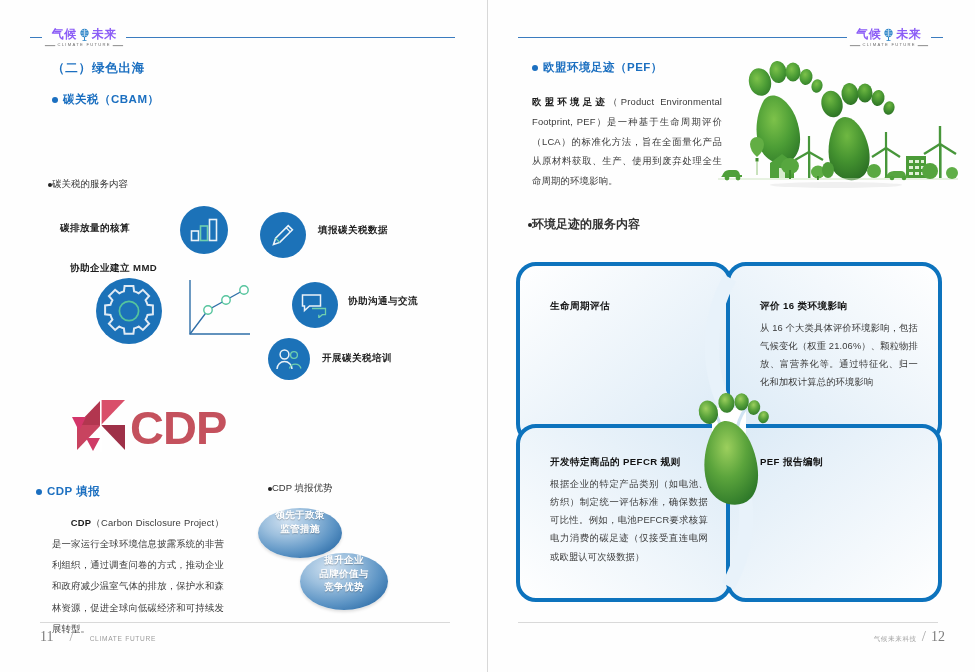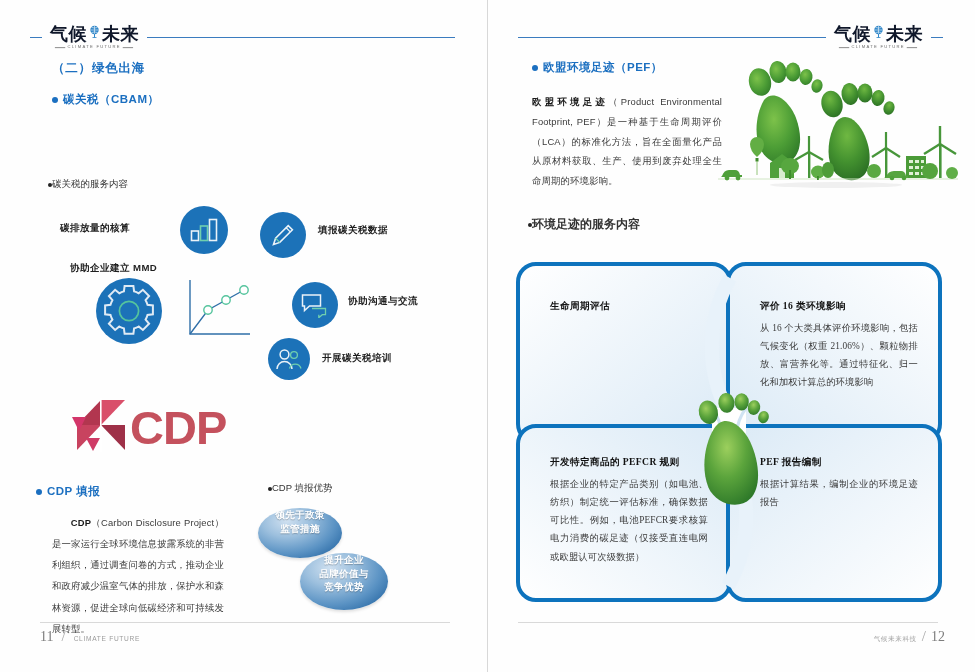--- a/index.html
+++ b/index.html
@@ -35,22 +35,22 @@
   .rule {
     height: 1px; background: #3b7cbf; flex: 1 1 auto;
   }
   .rule.short { flex: 0 0 12px; }
   .logo {
     display: flex; flex-direction: column; align-items: center;
     padding: 0 8px; flex: 0 0 auto;
   }
   .logo-main {
     display: flex; align-items: flex-start;
-    font-size: 18px; font-weight: bold; letter-spacing: .5px;
-    color: #0f172a;
+    font-size: 12px; font-weight: bold; letter-spacing: .5px;
+    color: #8b5cf6;
     line-height: 1;
   }
   .logo-mark {
     width: 13px; height: 13px; margin: 0 1px;
     position: relative; display:inline-block;
   }
   .logo-mark svg { display:block; }
   .logo-sub {
     margin-top: 2px;
     font-size: 3.6px; letter-spacing: 1.1px;
@@ -146,21 +146,21 @@
     font-size: 9.3px; color: #3a3a3a; line-height: 1.95;
     letter-spacing: .15px; text-align: justify;
   }
 
   
   .footer-rule {
     position: absolute; height: 1px; background: #d9d9d9;
   }
   .footer-left {
     position: absolute; left: 40px; top: 628px;
-    display: flex; align-items: baseline; gap: 8px; color: #8d8d8d;
+    display: flex; align-items: baseline; gap: 16px; color: #8d8d8d;
   }
   .footer-left .num { font-family: "Liberation Serif", serif; font-size: 14px; color: #7d7d7d; }
   .footer-left .slash { font-family: "Liberation Serif", serif; font-size: 15px; color: #a8a8a8; }
   .footer-left .txt { font-size: 6.6px; letter-spacing: .7px; color: #9a9a9a; }
   .footer-right {
     position: absolute; right: 30px; top: 628px;
     display: flex; align-items: baseline; gap: 5px; color: #9a9a9a;
   }
   .footer-right .txt { font-size: 6.6px; letter-spacing: .6px; color: #a3a3a3; }
   .footer-right .slash { font-family: "Liberation Serif", serif; font-size: 15px; color: #a8a8a8; }
@@ -445,21 +445,21 @@
         </g>
         <ellipse cx="120" cy="137" rx="66" ry="3" fill="#f0f0f0"></ellipse>
       </svg>
     </div>
 
     <div class="h-sub bold" style="left:40px; top:216px;">
       <span class="dot"></span>
       <span>环境足迹的服务内容</span>
     </div>
 
-    <div class="petal-wrap" style="left:28px; top:248px; width:426px; height:354px;font-family:Liberation Serif, serif;">
+    <div class="petal-wrap" style="left:28px; top:248px; width:426px; height:354px;">
 
       <svg class="petal-svg" width="426" height="354" viewBox="0 0 426 354">
         <defs>
           <linearGradient id="pfillTL" x1="0" y1="0" x2="1" y2="1">
             <stop offset="0%" stop-color="#ffffff"></stop>
               <stop offset="100%" stop-color="#dbeaf6"></stop>
           </linearGradient>
           <linearGradient id="pfillTR" x1="1" y1="0" x2="0" y2="1">
             <stop offset="0%" stop-color="#ffffff"></stop>
               <stop offset="100%" stop-color="#dbeaf6"></stop>
@@ -517,21 +517,20 @@
         <div class="petal-body">从 16 个大类具体评价环境影响，包括气候变化（权重 21.06%）、颗粒物排放、富营养化等。通过特征化、归一化和加权计算总的环境影响</div>
       </div>
 
       <div class="petal-txt" style="left:34px; top:208px; width:158px;">
         <div class="petal-title">开发特定商品的 PEFCR 规则</div>
         <div class="petal-body">根据企业的特定产品类别（如电池、纺织）制定统一评估标准，确保数据可比性。例如，电池PEFCR要求核算电力消费的碳足迹（仅接受直连电网或欧盟认可次级数据）</div>
       </div>
 
       <div class="petal-txt" style="left:244px; top:208px; width:158px;">
         <div class="petal-title">PEF 报告编制</div>
-        <div class="petal-body">根据计算结果，编制企业的环境足迹报告</div>
       </div>
     </div>
 
     <div class="footer-rule" style="left:30px; top:622px; width:420px;"></div>
     <div class="footer-right">
       <span class="txt">气候未来科技</span>
       <span class="slash">/</span>
       <span class="num">12</span>
     </div>
   </div>

